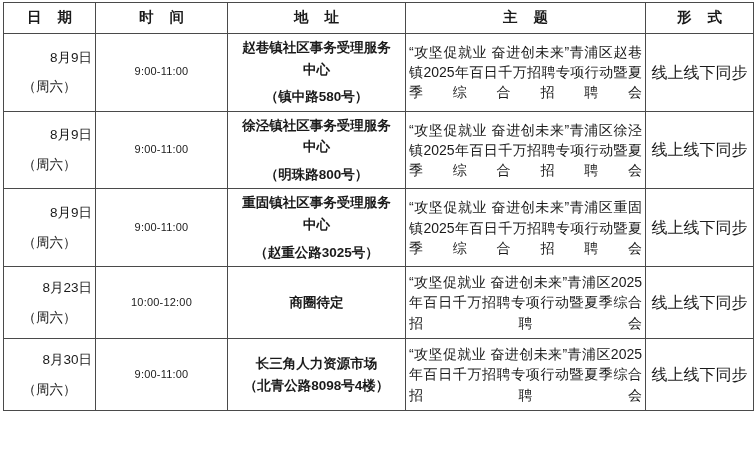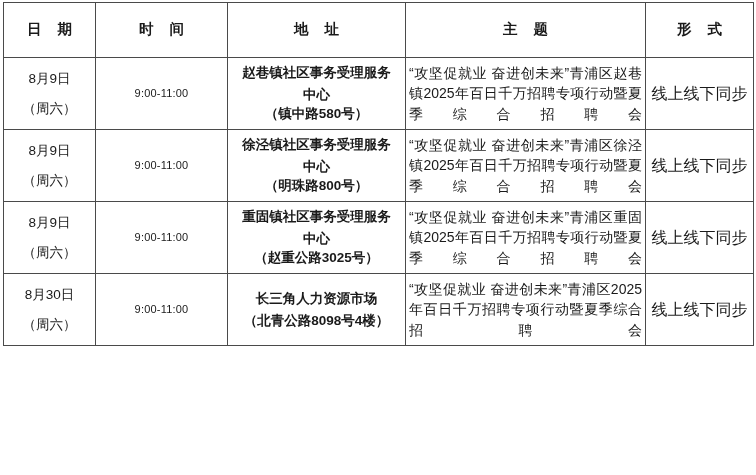--- a/index.html
+++ b/index.html
@@ -27,54 +27,55 @@
     vertical-align: middle;
     padding: 4px 3px;
     line-height: 1.45;
   }
   #schedule-table thead th {
     font-size: 14.5px;
     font-weight: bold;
     letter-spacing: 6px;
     text-indent: 6px;
     height: 26px;
-    padding: 14px 2px;
+    padding: 2px 2px;
   }
   .col-date   { width: 92px; }
   .col-time   { width: 132px; }
   .col-addr   { width: 178px; }
   .col-theme  { width: 240px; }
   .col-form   { width: 108px; }
 
   td.cell-date {
     font-size: 13.5px;
   }
   td.cell-date .date-main {
     display: block;
     margin-bottom: 10px;
+    text-align: right;
   }
   td.cell-date .date-sub {
     display: block;
   }
   td.cell-time {
     font-size: 11px;
     letter-spacing: 0.2px;
   }
   td.cell-address {
     font-size: 13.5px;
   }
   td.cell-address .addr-line {
     display: block;
     font-weight: bold;
   }
   td.cell-address .addr-line + .addr-line {
     margin-top: 2px;
   }
   td.cell-address .addr-line.gap {
-    margin-top: 0;
+    margin-top: 8px;
   }
   td.cell-theme {
     font-size: 14px;
     text-align: justify;
     text-align-last: justify;
     padding-left: 8px;
     padding-right: 8px;
   }
   td.cell-theme .theme-text {
     display: block;
@@ -151,20 +152,34 @@
           <span class="addr-line">中心</span>
           <span class="addr-line gap">（赵重公路3025号）</span>
         </td>
         <td class="cell-theme">
           <span class="theme-text">“攻坚促就业 奋进创未来”青浦区重固镇2025年百日千万招聘专项行动暨夏季综合招聘会</span>
         </td>
         <td class="cell-form">线上线下同步</td>
       </tr>
       <tr>
         <td class="cell-date">
+          <span class="date-main">8月23日</span>
+          <span class="date-sub">（周六）</span>
+        </td>
+        <td class="cell-time">10:00-12:00</td>
+        <td class="cell-address">
+          <span class="addr-line">商圈待定</span>
+        </td>
+        <td class="cell-theme">
+          <span class="theme-text">“攻坚促就业 奋进创未来”青浦区2025年百日千万招聘专项行动暨夏季综合招聘会</span>
+        </td>
+        <td class="cell-form">线上线下同步</td>
+      </tr>
+      <tr>
+        <td class="cell-date">
           <span class="date-main">8月30日</span>
           <span class="date-sub">（周六）</span>
         </td>
         <td class="cell-time">9:00-11:00</td>
         <td class="cell-address">
           <span class="addr-line">长三角人力资源市场</span>
           <span class="addr-line">（北青公路8098号4楼）</span>
         </td>
         <td class="cell-theme">
           <span class="theme-text">“攻坚促就业 奋进创未来”青浦区2025年百日千万招聘专项行动暨夏季综合招聘会</span>

